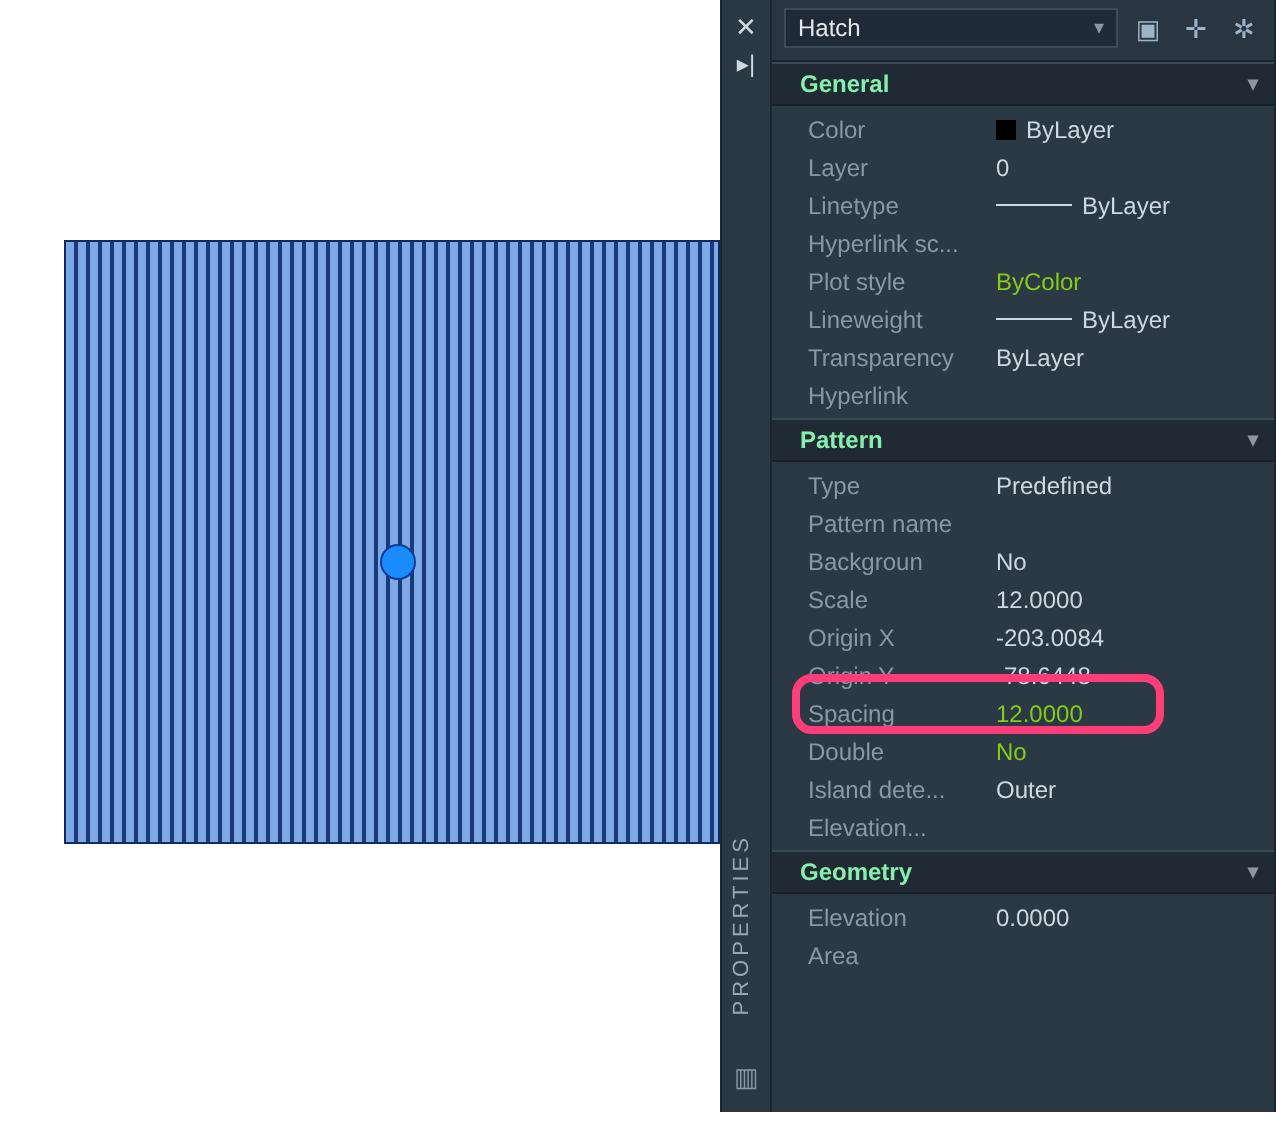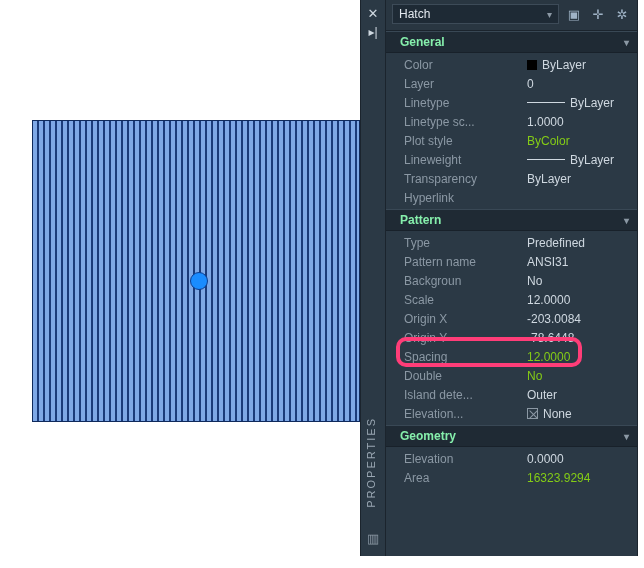--- a/index.html
+++ b/index.html
@@ -32,21 +32,21 @@
   .type-dd .caret { font-size:10px; color:#8b98a4; }
   .hdr-icn { width:18px; height:18px; display:flex; align-items:center; justify-content:center; color:#9fb3c6; font-size:13px; cursor:pointer;}
 
   .section-hdr { display:flex; align-items:center; justify-content:space-between; background:#1f2a34; padding:3px 8px 3px 14px; border-top:1px solid #394855; border-bottom:1px solid #18212a;}
   .section-hdr span { color:#86efac; font-weight:600; }
   .section-hdr .collapse-caret { color:#8b98a4; font-size:10px;}
 
   .rows { padding: 2px 0 2px 0; }
   .row { display:flex; align-items:center; height:19px; padding: 0 8px 0 18px; }
   .row .lbl { width: 94px; color:#8b98a4; white-space:nowrap; overflow:hidden; text-overflow:ellipsis; }
-  .row .val { flex:1; color:#cfd8e0; white-space:nowrap; overflow:hidden; text-overflow:ellipsis; display:flex; align-items:center; gap:5px;margin-left:29px;}
+  .row .val { flex:1; color:#cfd8e0; white-space:nowrap; overflow:hidden; text-overflow:ellipsis; display:flex; align-items:center; gap:5px;}
   .row .val.dim { color:#84cc16; }
   .swatch { width:10px; height:10px; background:#000; display:inline-block; }
   .line-sample { width:38px; height:0; border-top:1px solid #cfd8e0; display:inline-block; }
   .x-swatch { width:11px; height:11px; border:1px solid #8b98a4; position:relative; display:inline-block;}
   .x-swatch::before, .x-swatch::after { content:""; position:absolute; left:0; top:5px; width:11px; height:1px; background:#8b98a4;}
   .x-swatch::before { transform:rotate(45deg);} .x-swatch::after { transform:rotate(-45deg);}
 
   
   .hl-box { position:absolute; border:4px solid #ff3d78; border-radius:10px; pointer-events:none; }
 </style>
@@ -94,22 +94,21 @@
         <div class="val">0</div>
       </div>
     <div class="row">
       <div class="lbl">Linetype</div>
       <div class="val">
           <span class="line-sample"></span>
           <span>ByLayer</span>
         </div>
     </div>
     <div class="row">
-        <div class="lbl">Linetype sc...</div>
-        <div class="val">1.0000</div>
+        <div class="lbl">Hyperlink sc...</div>
       </div>
     <div class="row">
         <div class="lbl">Plot style</div>
         <div class="val dim">ByColor</div>
       </div>
     <div class="row">
       <div class="lbl">Lineweight</div>
       <div class="val">
           <span class="line-sample"></span>
           <span>ByLayer</span>
@@ -129,21 +128,20 @@
     <span>Pattern</span>
     <span class="collapse-caret">▾</span>
   </div>
   <div class="rows">
     <div class="row">
         <div class="lbl">Type</div>
         <div class="val">Predefined</div>
       </div>
     <div class="row">
         <div class="lbl">Pattern name</div>
-        <div class="val">ANSI31</div>
       </div>
     <div class="row">
         <div class="lbl">Backgroun</div>
         <div class="val">No</div>
       </div>
     <div class="row" id="scale-row">
         <div class="lbl">Scale</div>
         <div class="val">12.0000</div>
       </div>
     <div class="row">
@@ -161,37 +159,32 @@
     <div class="row">
         <div class="lbl">Double</div>
         <div class="val dim">No</div>
       </div>
     <div class="row">
         <div class="lbl">Island  dete...</div>
         <div class="val">Outer</div>
       </div>
     <div class="row">
       <div class="lbl">Elevation...</div>
-      <div class="val">
-          <span class="x-swatch"></span>
-          <span>None</span>
-        </div>
     </div>
   </div>
 
   <div class="section-hdr">
     <span>Geometry</span>
     <span class="collapse-caret">▾</span>
   </div>
   <div class="rows">
     <div class="row">
         <div class="lbl">Elevation</div>
         <div class="val">0.0000</div>
       </div>
     <div class="row">
         <div class="lbl">Area</div>
-        <div class="val dim">16323.9294</div>
       </div>
   </div>
 
 </div>
 
 <div class="hl-box" style="left:396px; top:337px; width:186px; height:30px;"></div>
 
 </body></html>

